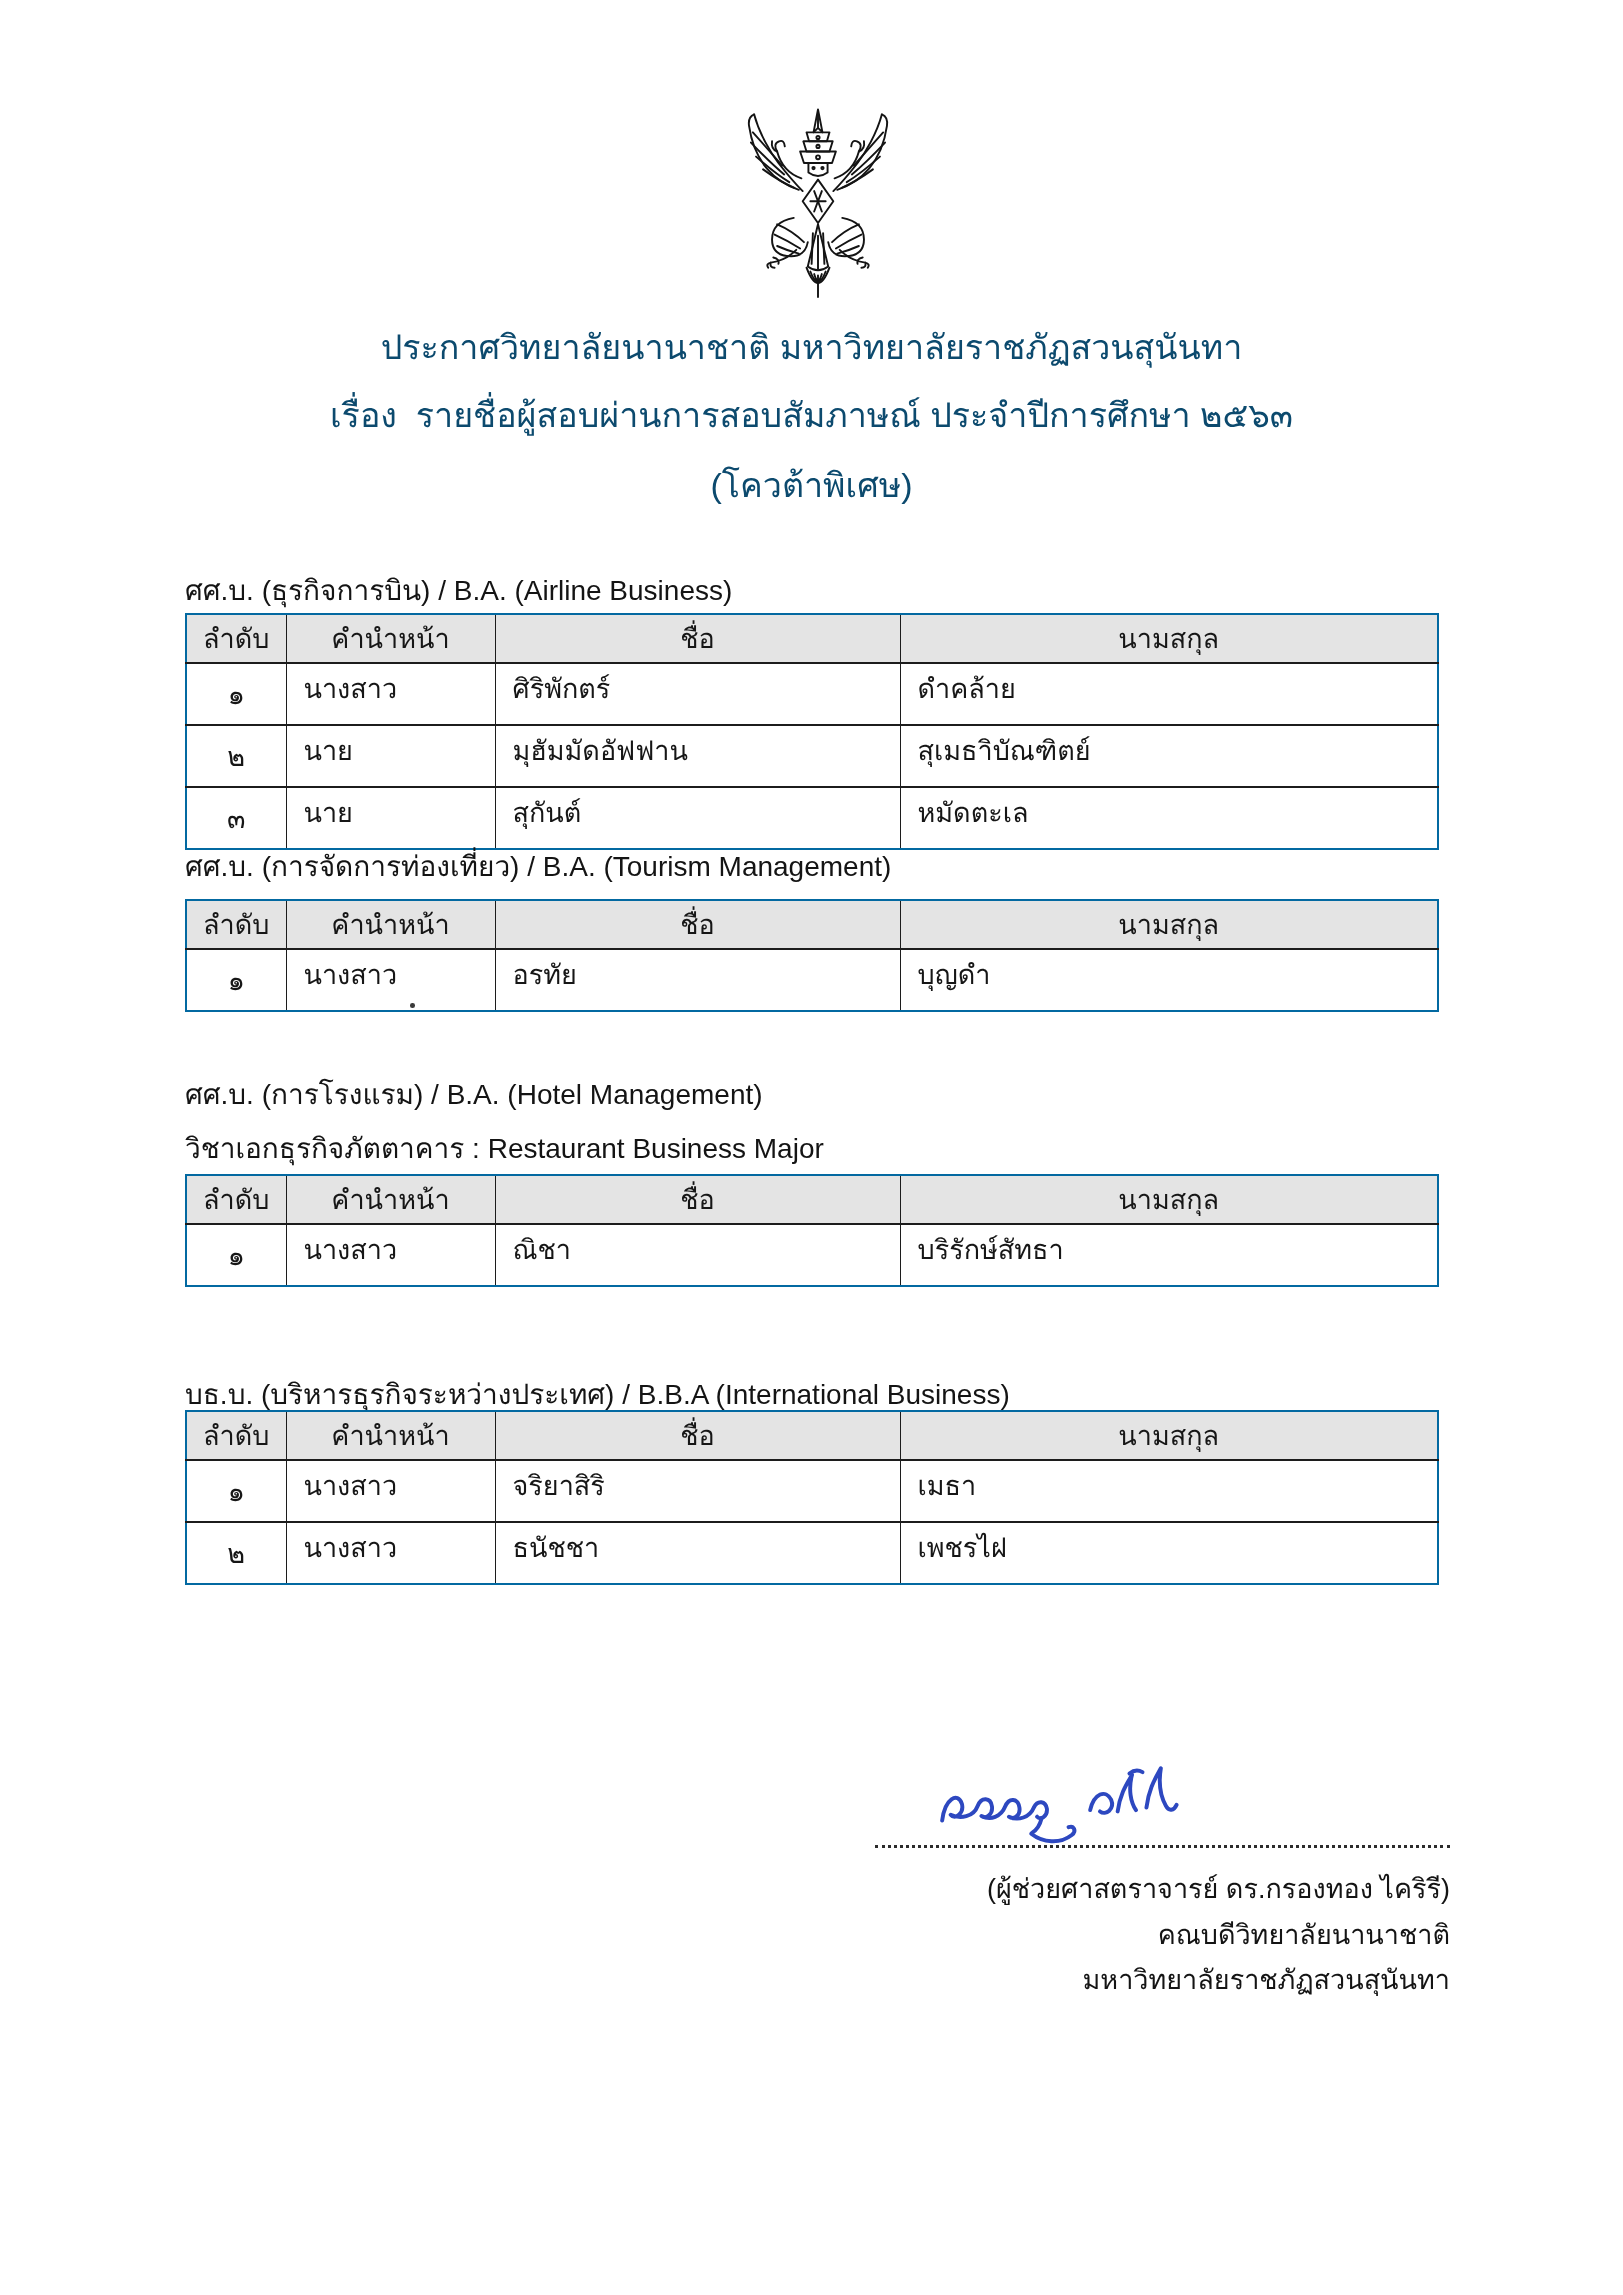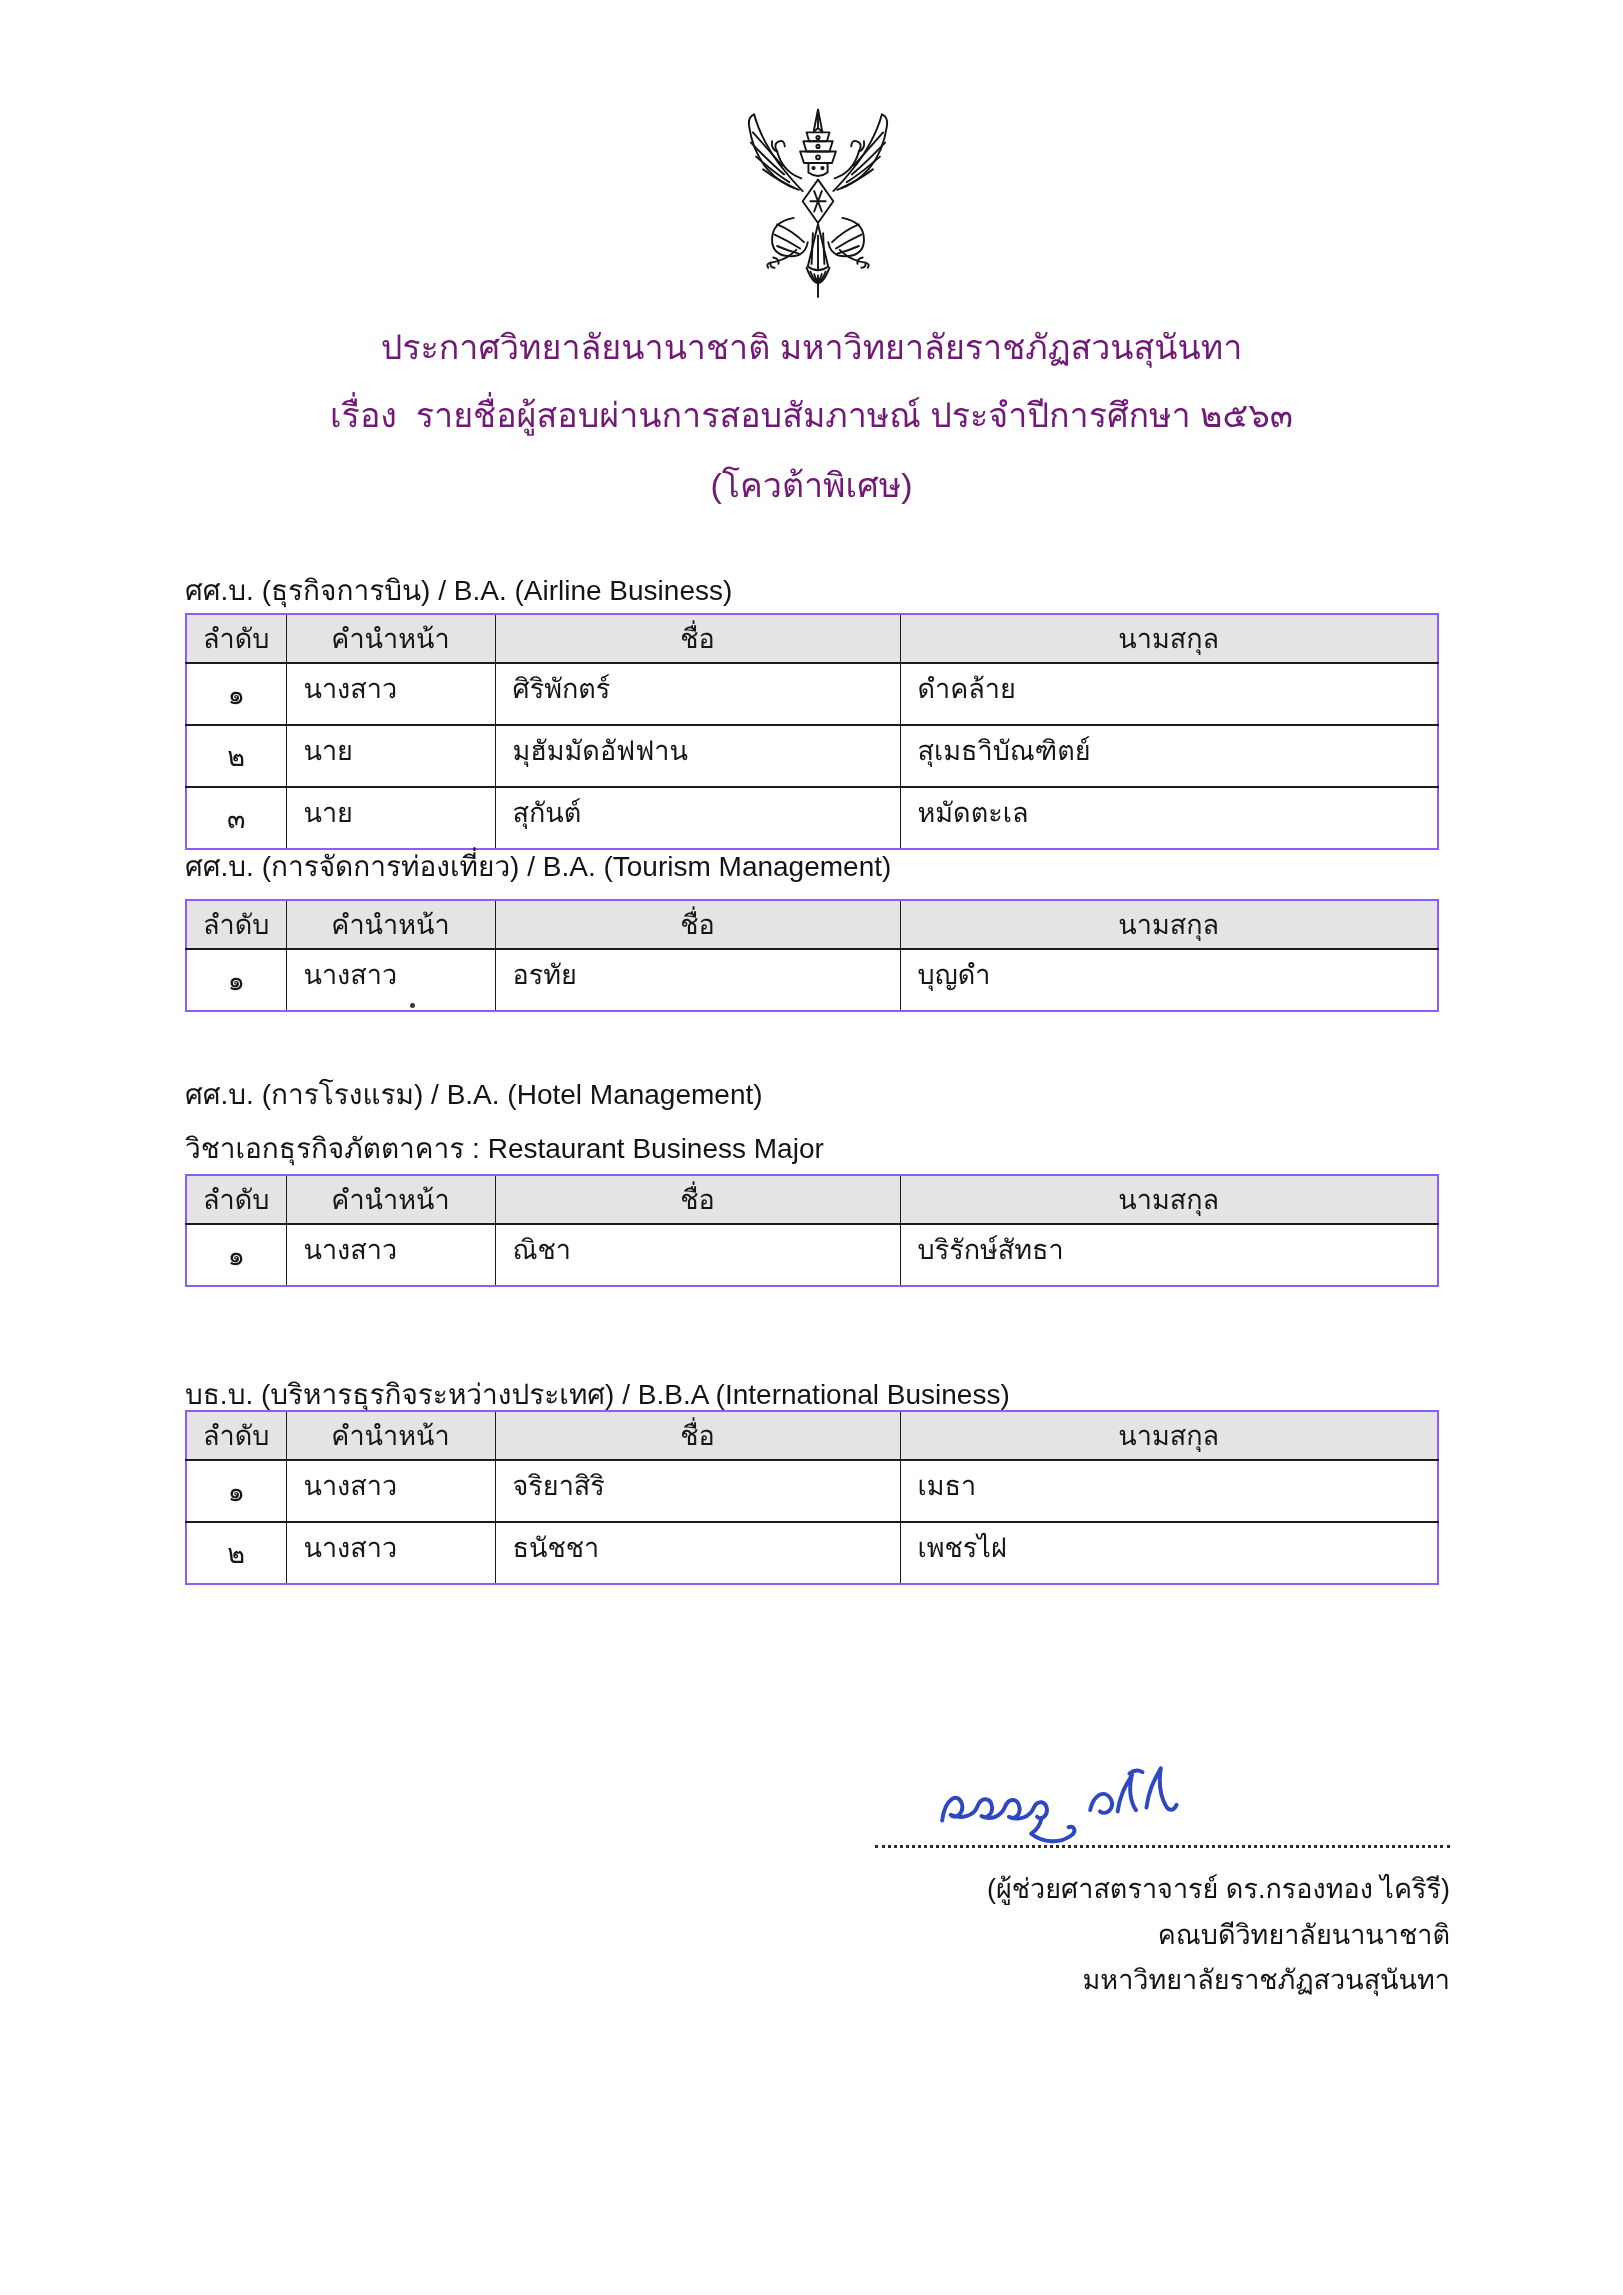--- a/index.html
+++ b/index.html
@@ -8,30 +8,30 @@
     width:1623px;height:2295px;
     background:#ffffff;
     font-family:"Liberation Sans", sans-serif;
     color:#161616;
     overflow:hidden;
   }
   .abs{position:absolute;}
   .title-line{
     left:0;width:1623px;text-align:center;
     font-size:34px;line-height:1.3;white-space:pre-wrap;
-    color:#701a75;
+    color:#0c4a6e;
   }
   .sec-heading{
     left:185px;width:1276px;text-align:left;
     font-size:28px;color:#141414;white-space:pre-wrap;
   }
   table.roster{
     position:absolute;left:185px;
     width:1251px;table-layout:fixed;border-collapse:collapse;
-    border:2px solid #8b5cf6;
+    border:2px solid #0369a1;
     background:#ffffff;
   }
   table.roster th{
     height:47px;background:#e4e4e4;
     border:1.3px solid #1c1c1c;border-bottom:2.6px solid #1c1c1c;
     font-size:27px;font-weight:400;text-align:center;vertical-align:middle;
     padding:0;
   }
   table.roster td{
     height:48px;border:1.3px solid #1c1c1c;border-top-width:2px;

